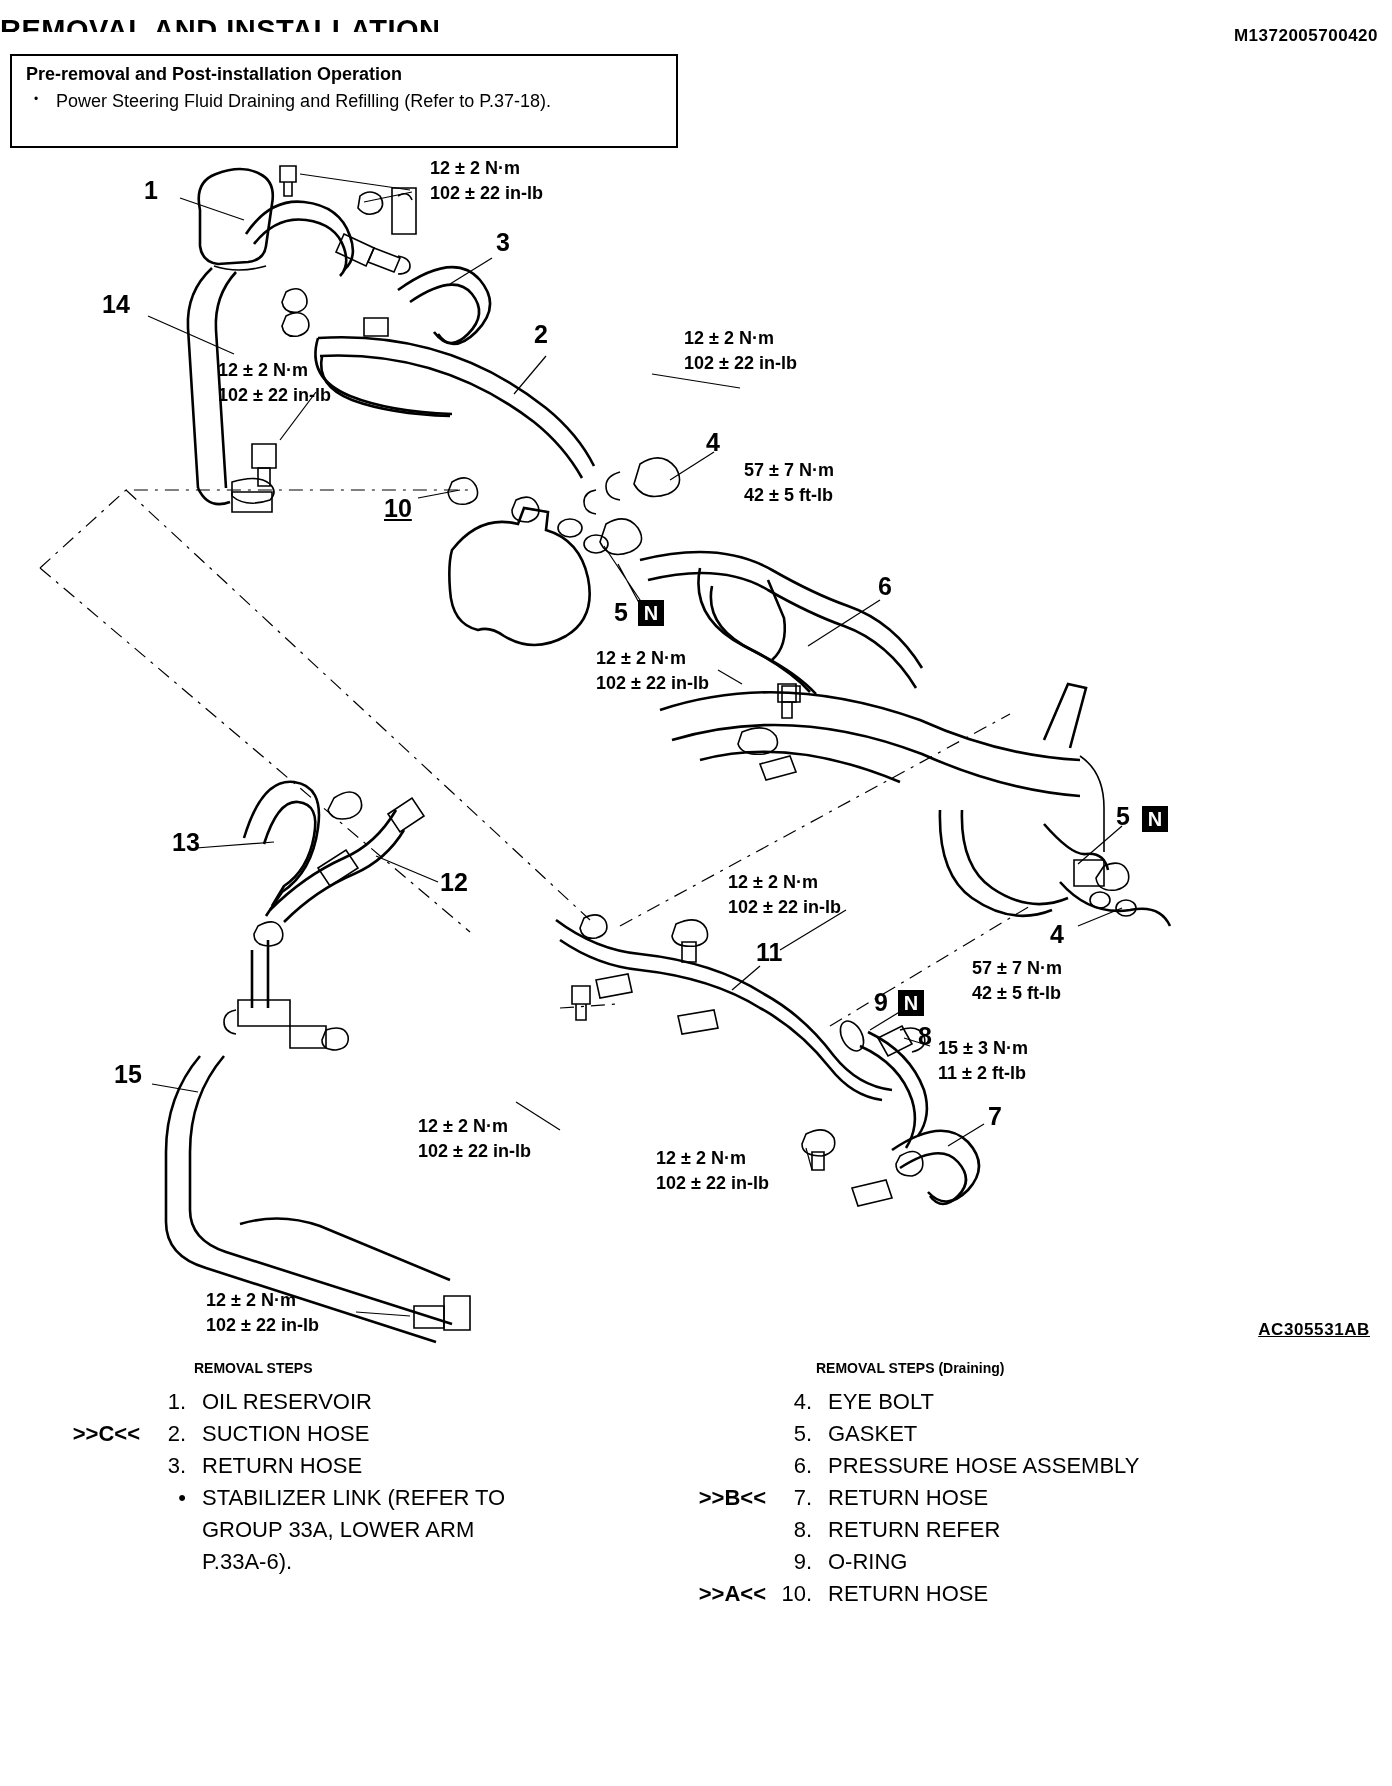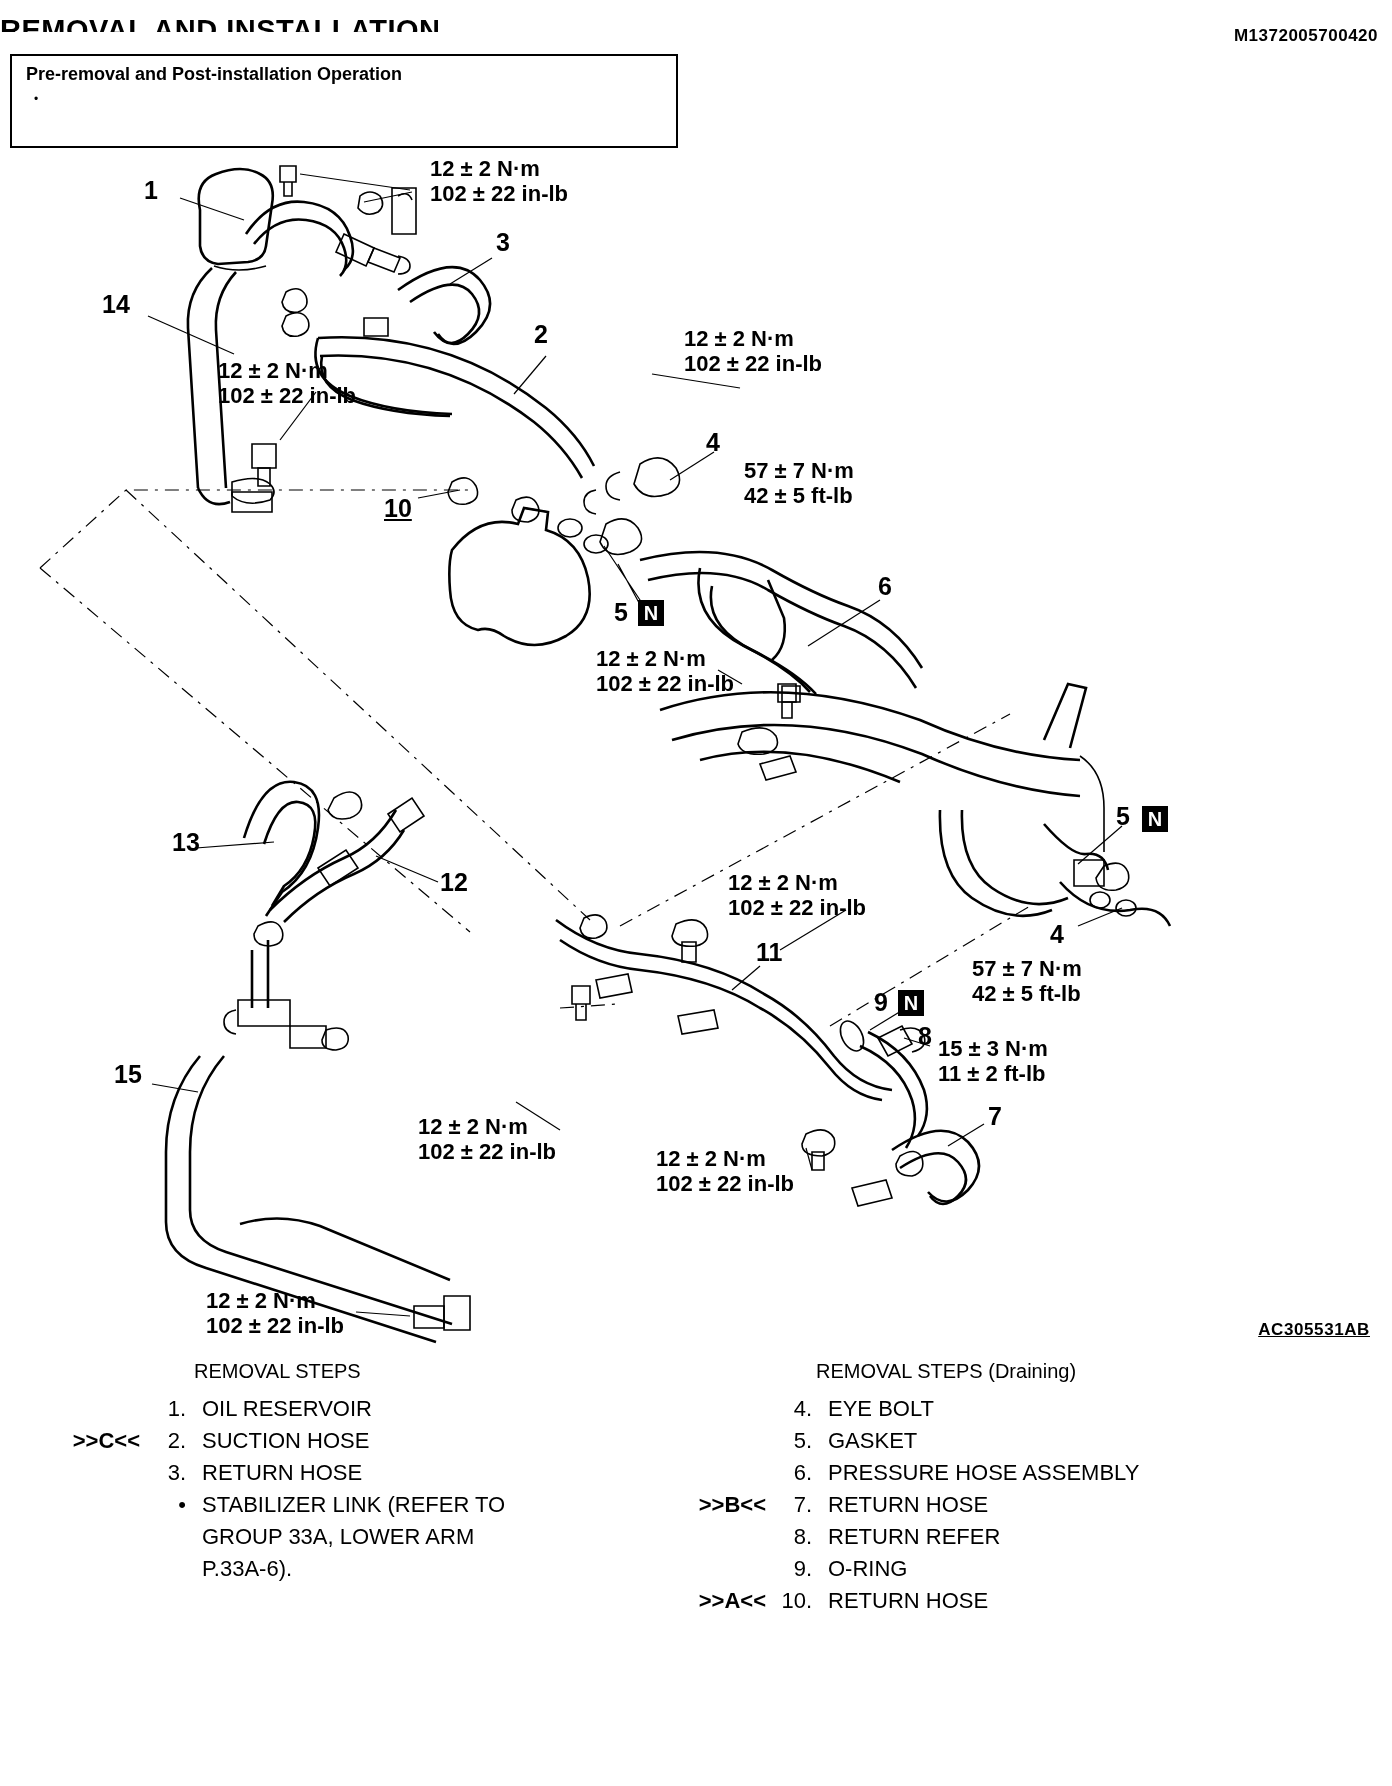--- a/index.html
+++ b/index.html
@@ -6,26 +6,26 @@
   body{width:1392px;height:1786px;position:relative;font-family:"Liberation Sans",sans-serif;color:#000;}
   .pg{position:absolute;left:0;top:0;width:1392px;height:1786px;margin-top:20px;}
   .abs{position:absolute;}
   .doc-code{right:14px;top:6px;font-size:17px;font-weight:bold;letter-spacing:0.5px;}
   .title-strip{left:0;top:-6px;font-size:29px;font-weight:bold;letter-spacing:0.5px;
      height:18px;overflow:hidden;}
   .note-box{left:10px;top:34px;width:668px;height:94px;border:2px solid #000;box-sizing:border-box;}
   .note-title{position:absolute;left:14px;top:8px;font-size:18px;font-weight:bold;text-align:center;}
   .note-bullet{position:absolute;left:22px;top:36px;font-size:12px;}
   .note-text{position:absolute;left:44px;top:32px;width:600px;font-size:18px;line-height:26px;}
-  .torque{font-size:22px;font-weight:bold;line-height:25px;white-space:nowrap;}
+  .torque{font-size:18px;font-weight:bold;line-height:25px;white-space:nowrap;}
   .callout{font-size:25px;font-weight:bold;}
   .nbadge{display:inline-block;background:#000;color:#fff;font-size:20px;font-weight:bold;
      width:26px;height:26px;line-height:26px;text-align:center;vertical-align:middle;}
   .fig-code{right:22px;top:1300px;font-size:17px;font-weight:bold;letter-spacing:0.6px;text-decoration:underline;}
-  .steps-h{font-size:20px;font-weight:normal;}
+  .steps-h{font-size:14px;font-weight:bold;}
   .steps{font-size:22px;line-height:32px;}
   .steps .row{position:relative;height:32px;}
   .steps .mark{position:absolute;left:0;width:90px;text-align:right;font-weight:bold;}
   .steps .num{position:absolute;left:96px;width:40px;text-align:right;}
   .steps .lbl{position:absolute;left:152px;}
   .steps .cont{position:absolute;left:152px;}
   svg{position:absolute;left:0;top:0;}
   .ln{stroke:#000;fill:none;stroke-width:1.6;}
   .ln2{stroke:#000;fill:none;stroke-width:2.6;}
   .thin{stroke:#000;fill:none;stroke-width:1.2;}
@@ -35,20 +35,21 @@
 <body>
 
 <div class="pg">
 
   <div class="abs title-strip">REMOVAL AND INSTALLATION</div>
   <div class="abs doc-code">M1372005700420</div>
 
   <div class="abs note-box">
     <div class="note-title">Pre-removal and Post-installation Operation</div>
     <div class="note-bullet">•</div>
+    <div class="note-text">Power Steering Fluid Draining and Refilling (Refer to P.37-18).</div>
   </div>
 
   <svg width="1392" height="1340">
 
     <path class="ln2" d="M200,190 q-6,-28 16,-36 q26,-10 44,0 q16,8 12,30 l-6,42 q-2,14 -18,16 l-30,2 q-16,-2 -18,-18 z"></path>
     <path class="ln" d="M214,246 q24,8 52,0"></path>
 
     <path class="ln2" d="M246,214 q24,-36 58,-32 q36,4 46,34 q8,22 -6,34"></path>
     <path class="ln2" d="M254,224 q22,-28 52,-24 q30,4 38,28 q6,18 -4,28"></path>
 

